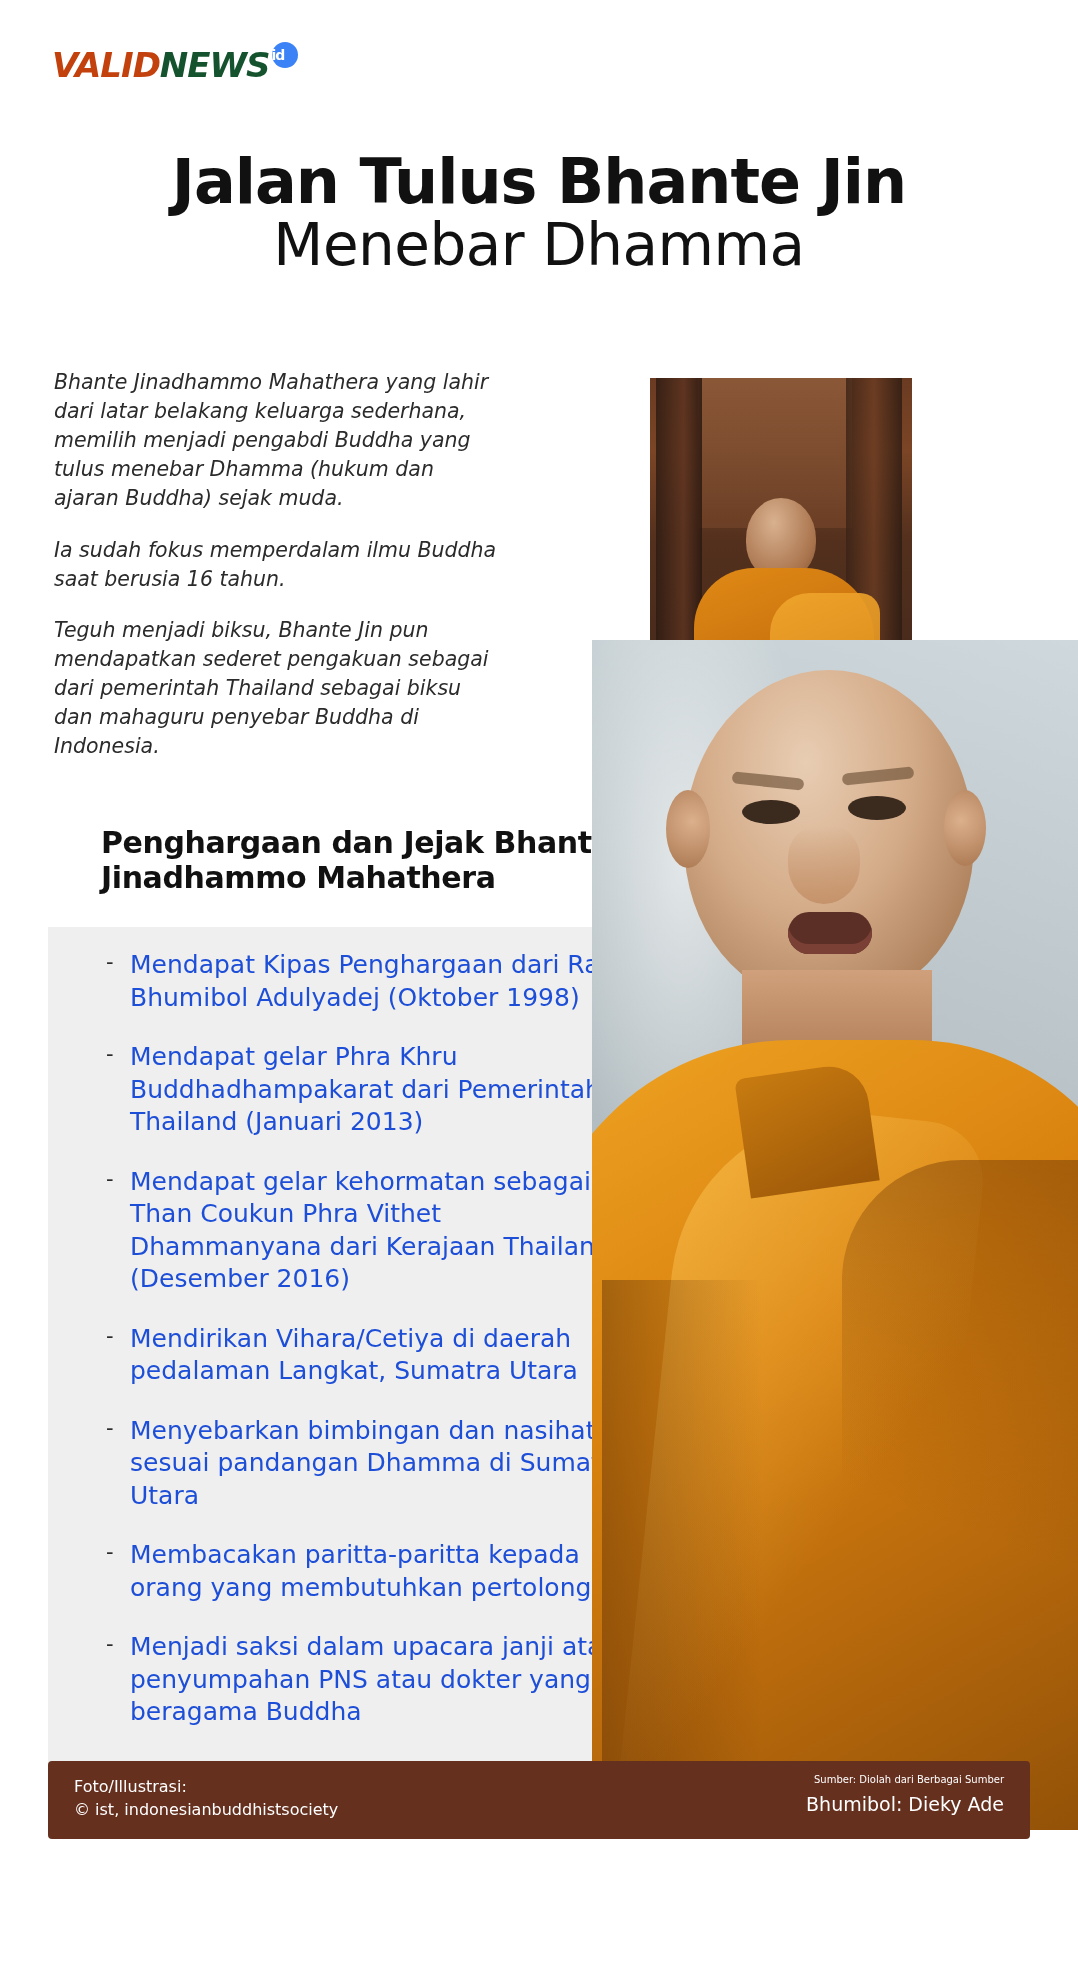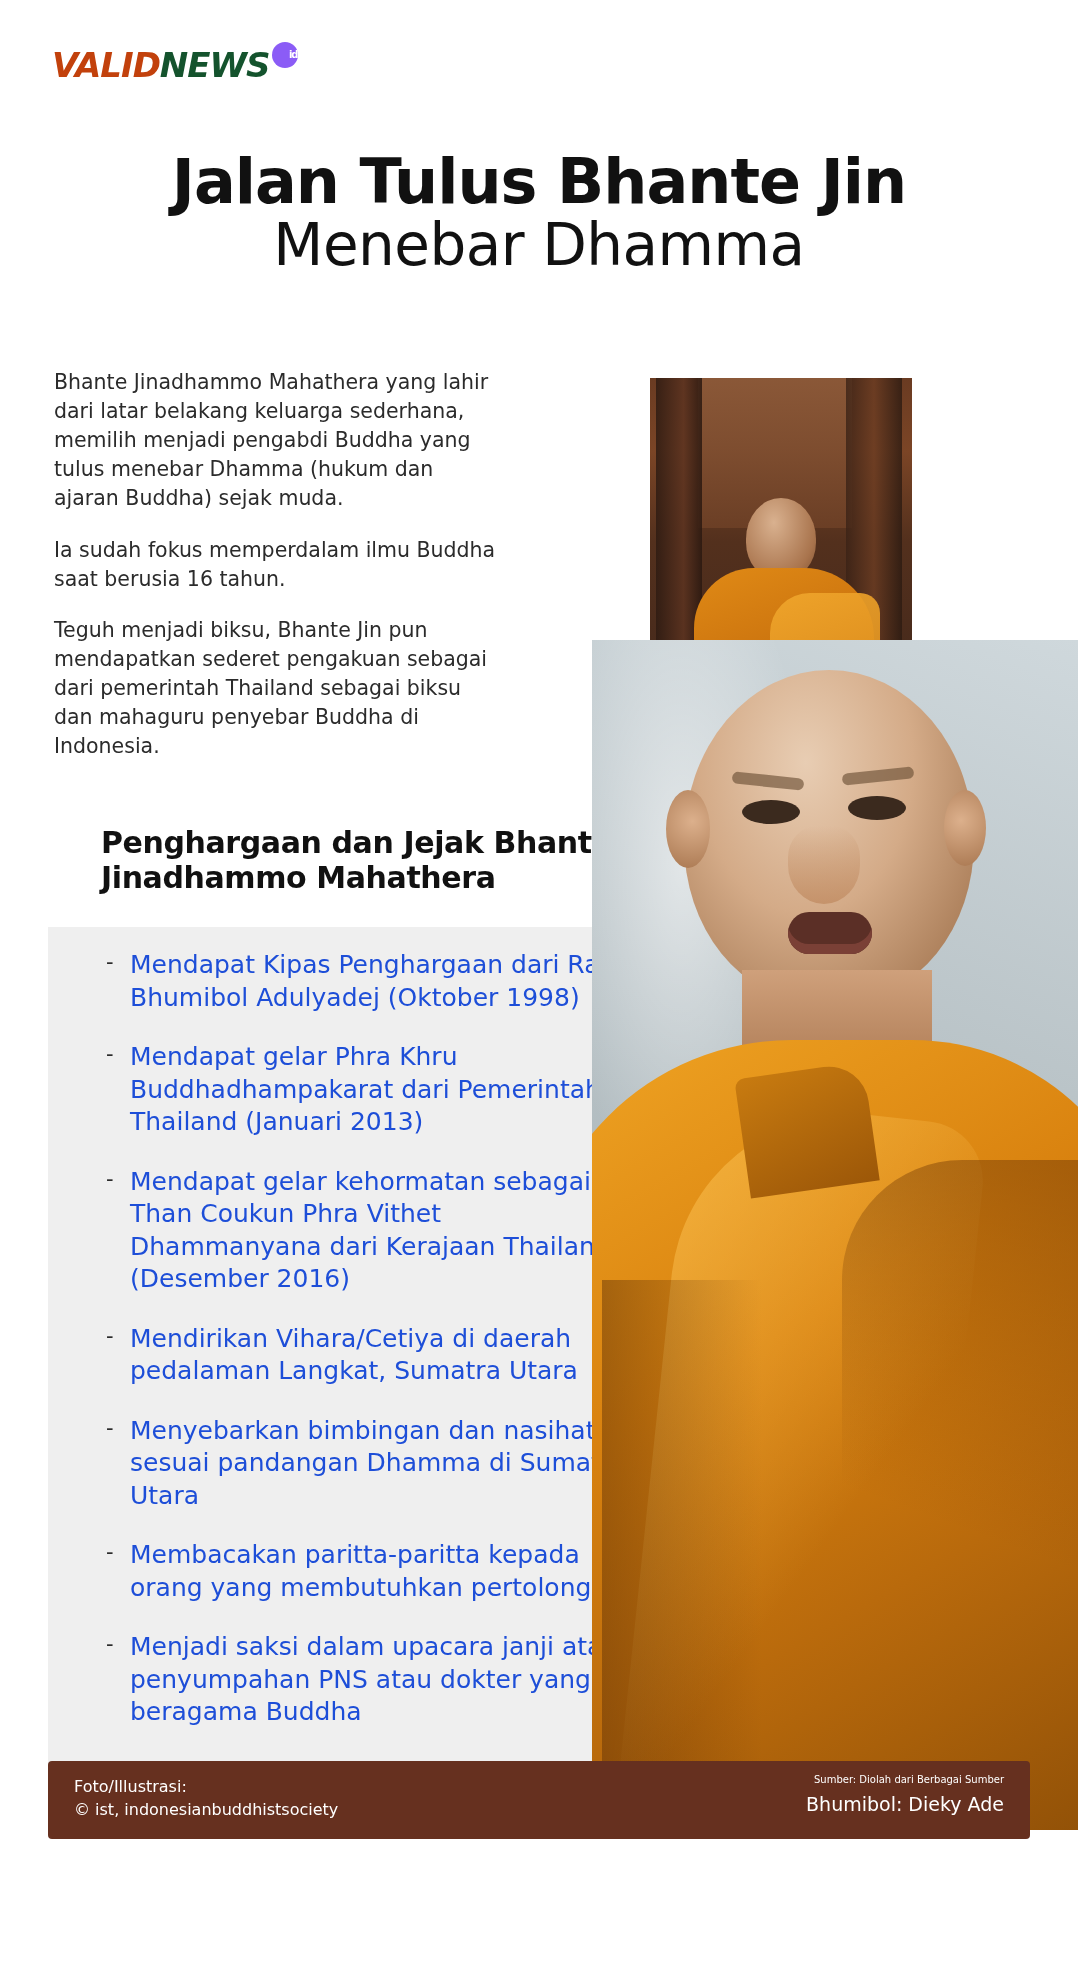--- a/index.html
+++ b/index.html
@@ -27,29 +27,29 @@
     font-family: "DejaVu Sans", sans-serif;
     font-weight: bold;
     font-size: 34px;
     letter-spacing: -1px;
     line-height: 1;
   }
   .logo .valid { color: #c2410c; font-style: italic; }
   .logo .news { color: #14532d; font-style: italic; }
   .logo .id-badge {
     display: inline-block;
-    background: #8b5cf6;
+    background: #3b82f6;
     color: #ffffff;
-    font-size: 10px;
+    font-size: 14px;
     font-style: normal;
     border-radius: 50%;
     width: 26px;
     height: 26px;
     line-height: 26px;
-    text-align: right;
+    text-align: left;
     margin-left: 2px;
     margin-top: -6px;
   }
 
   
   .title-block {
     position: absolute;
     left: 0;
     top: 150px;
     width: 1078px;
@@ -70,20 +70,21 @@
     line-height: 1.1;
     letter-spacing: -0.5px;
   }
 
   
   .intro {
     position: absolute;
     left: 54px;
     top: 368px;
     width: 450px;
+    font-style: italic;
   }
   .intro p {
     font-size: 20.5px;
     line-height: 1.42;
     color: #2b2b2b;
     margin-bottom: 22px;
   }
   .intro p:last-child { margin-bottom: 0; }
 
   

